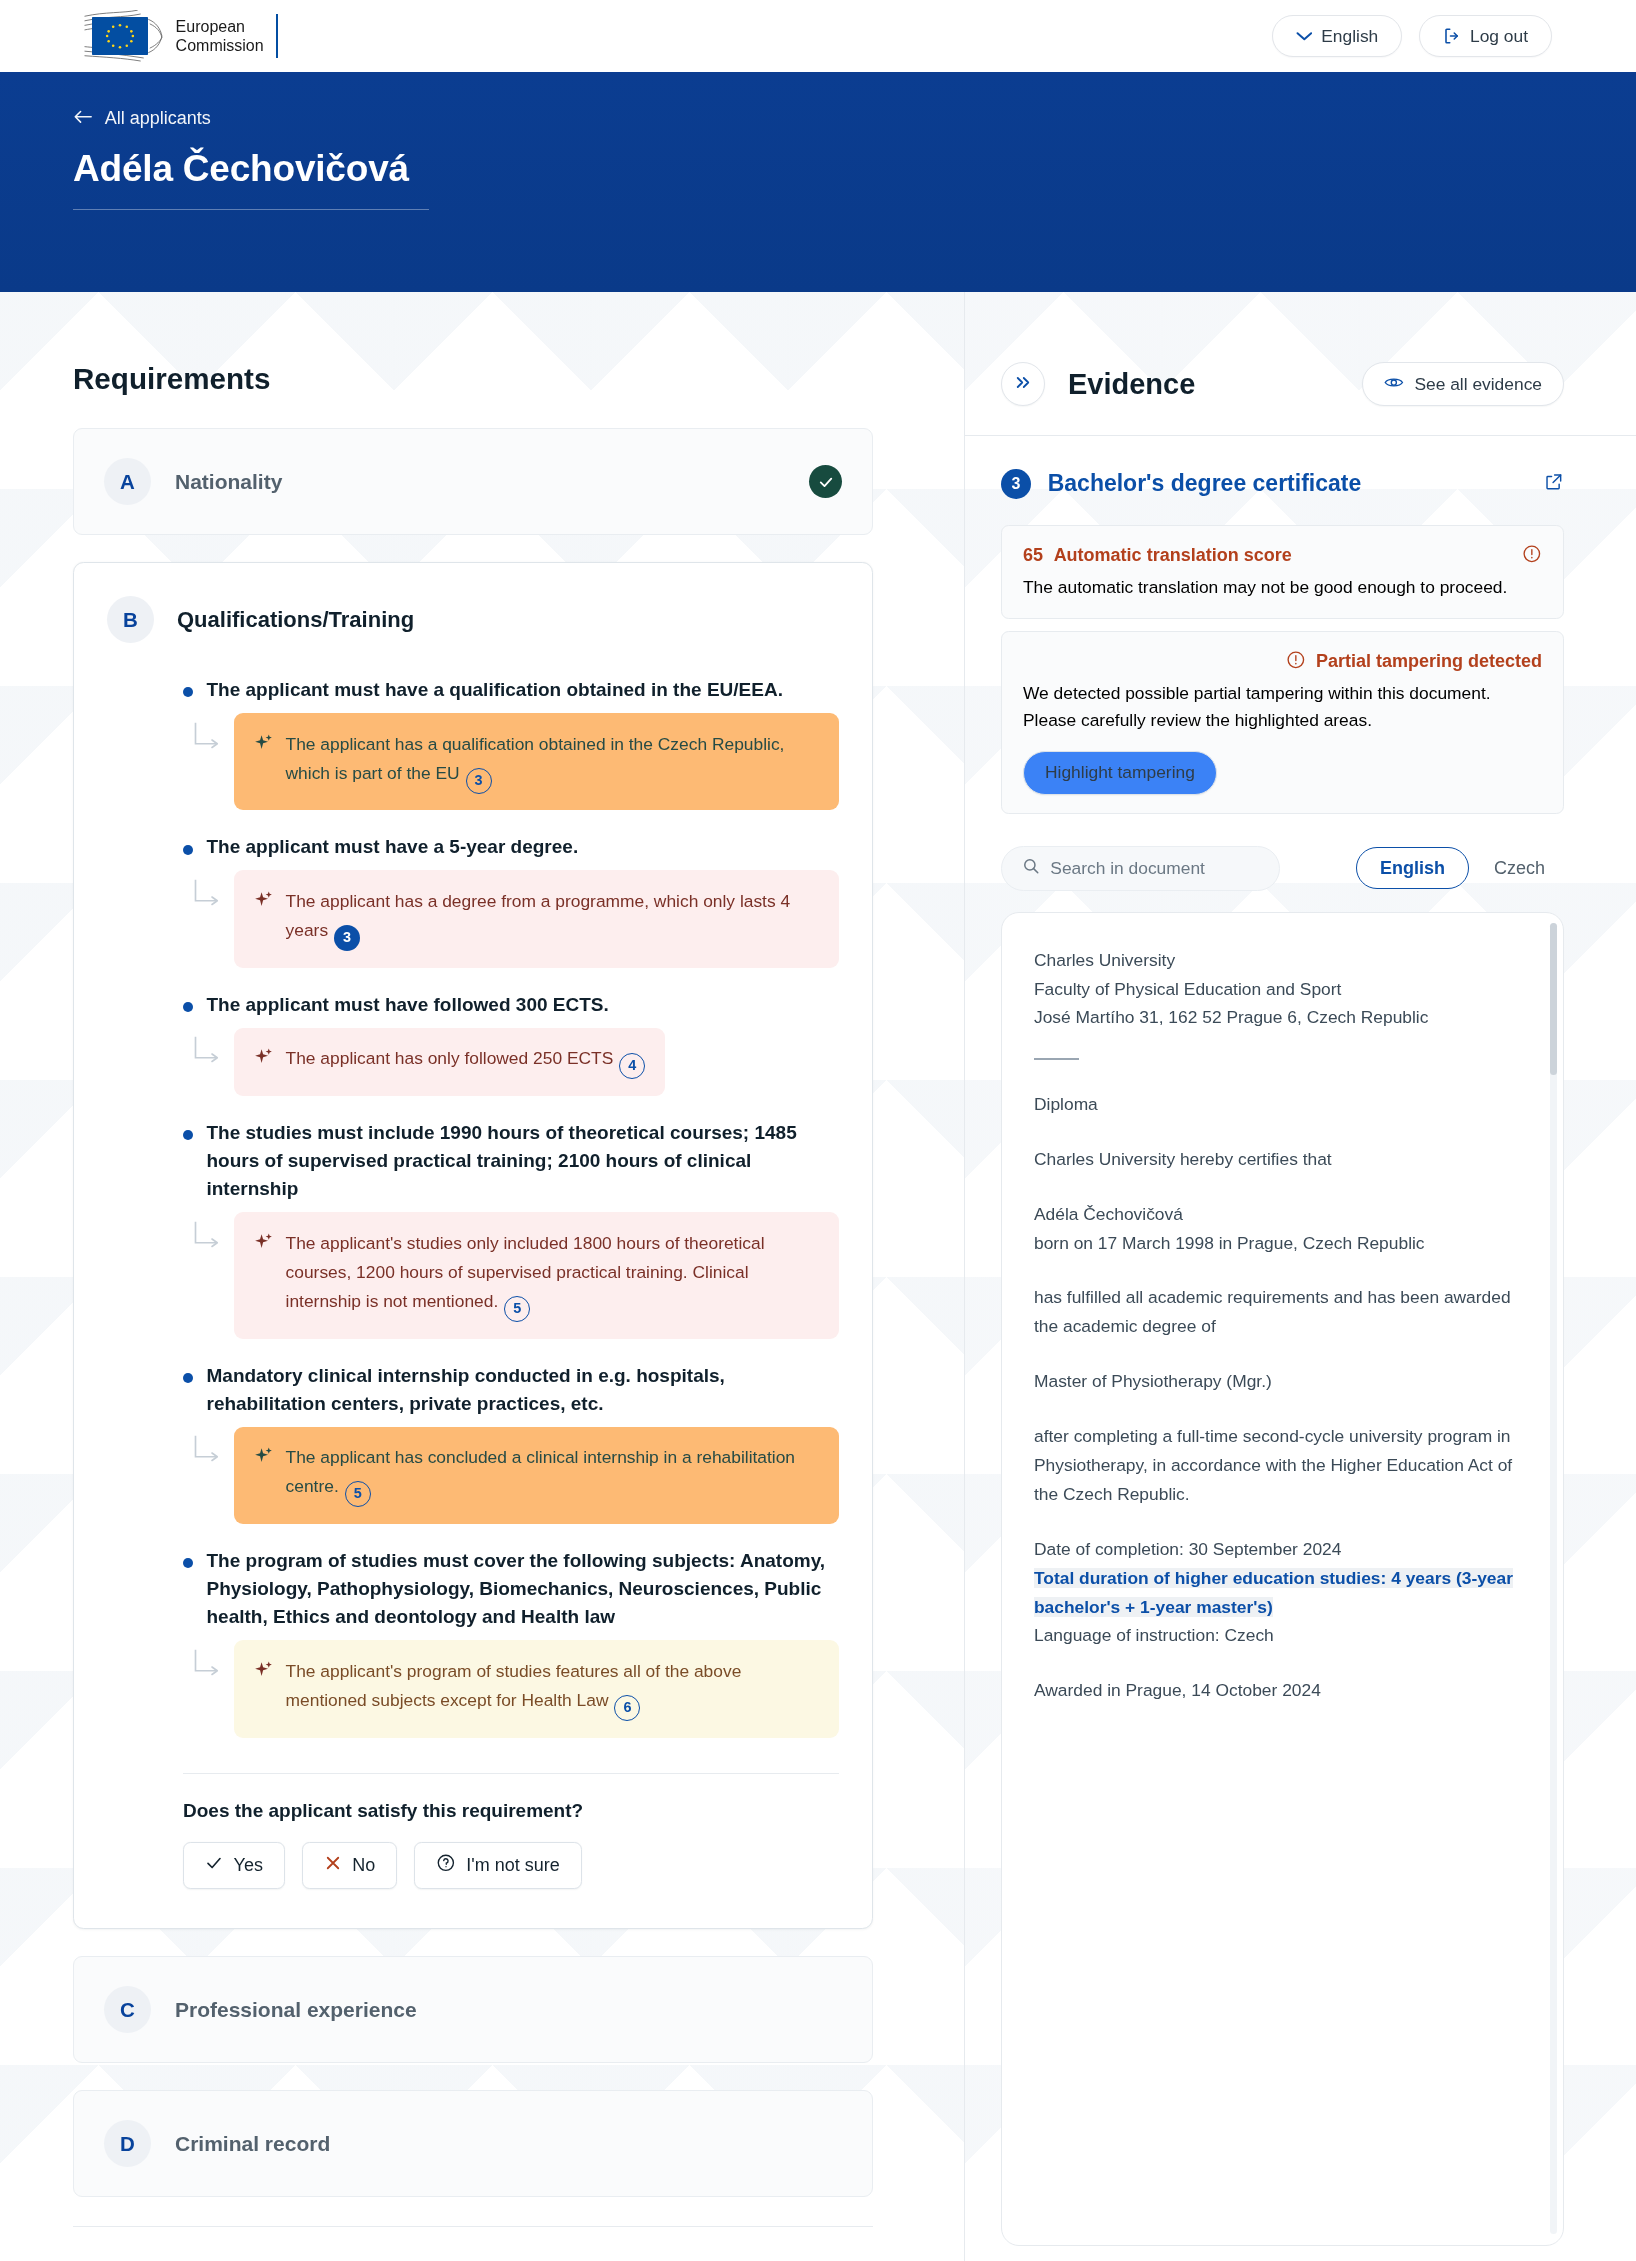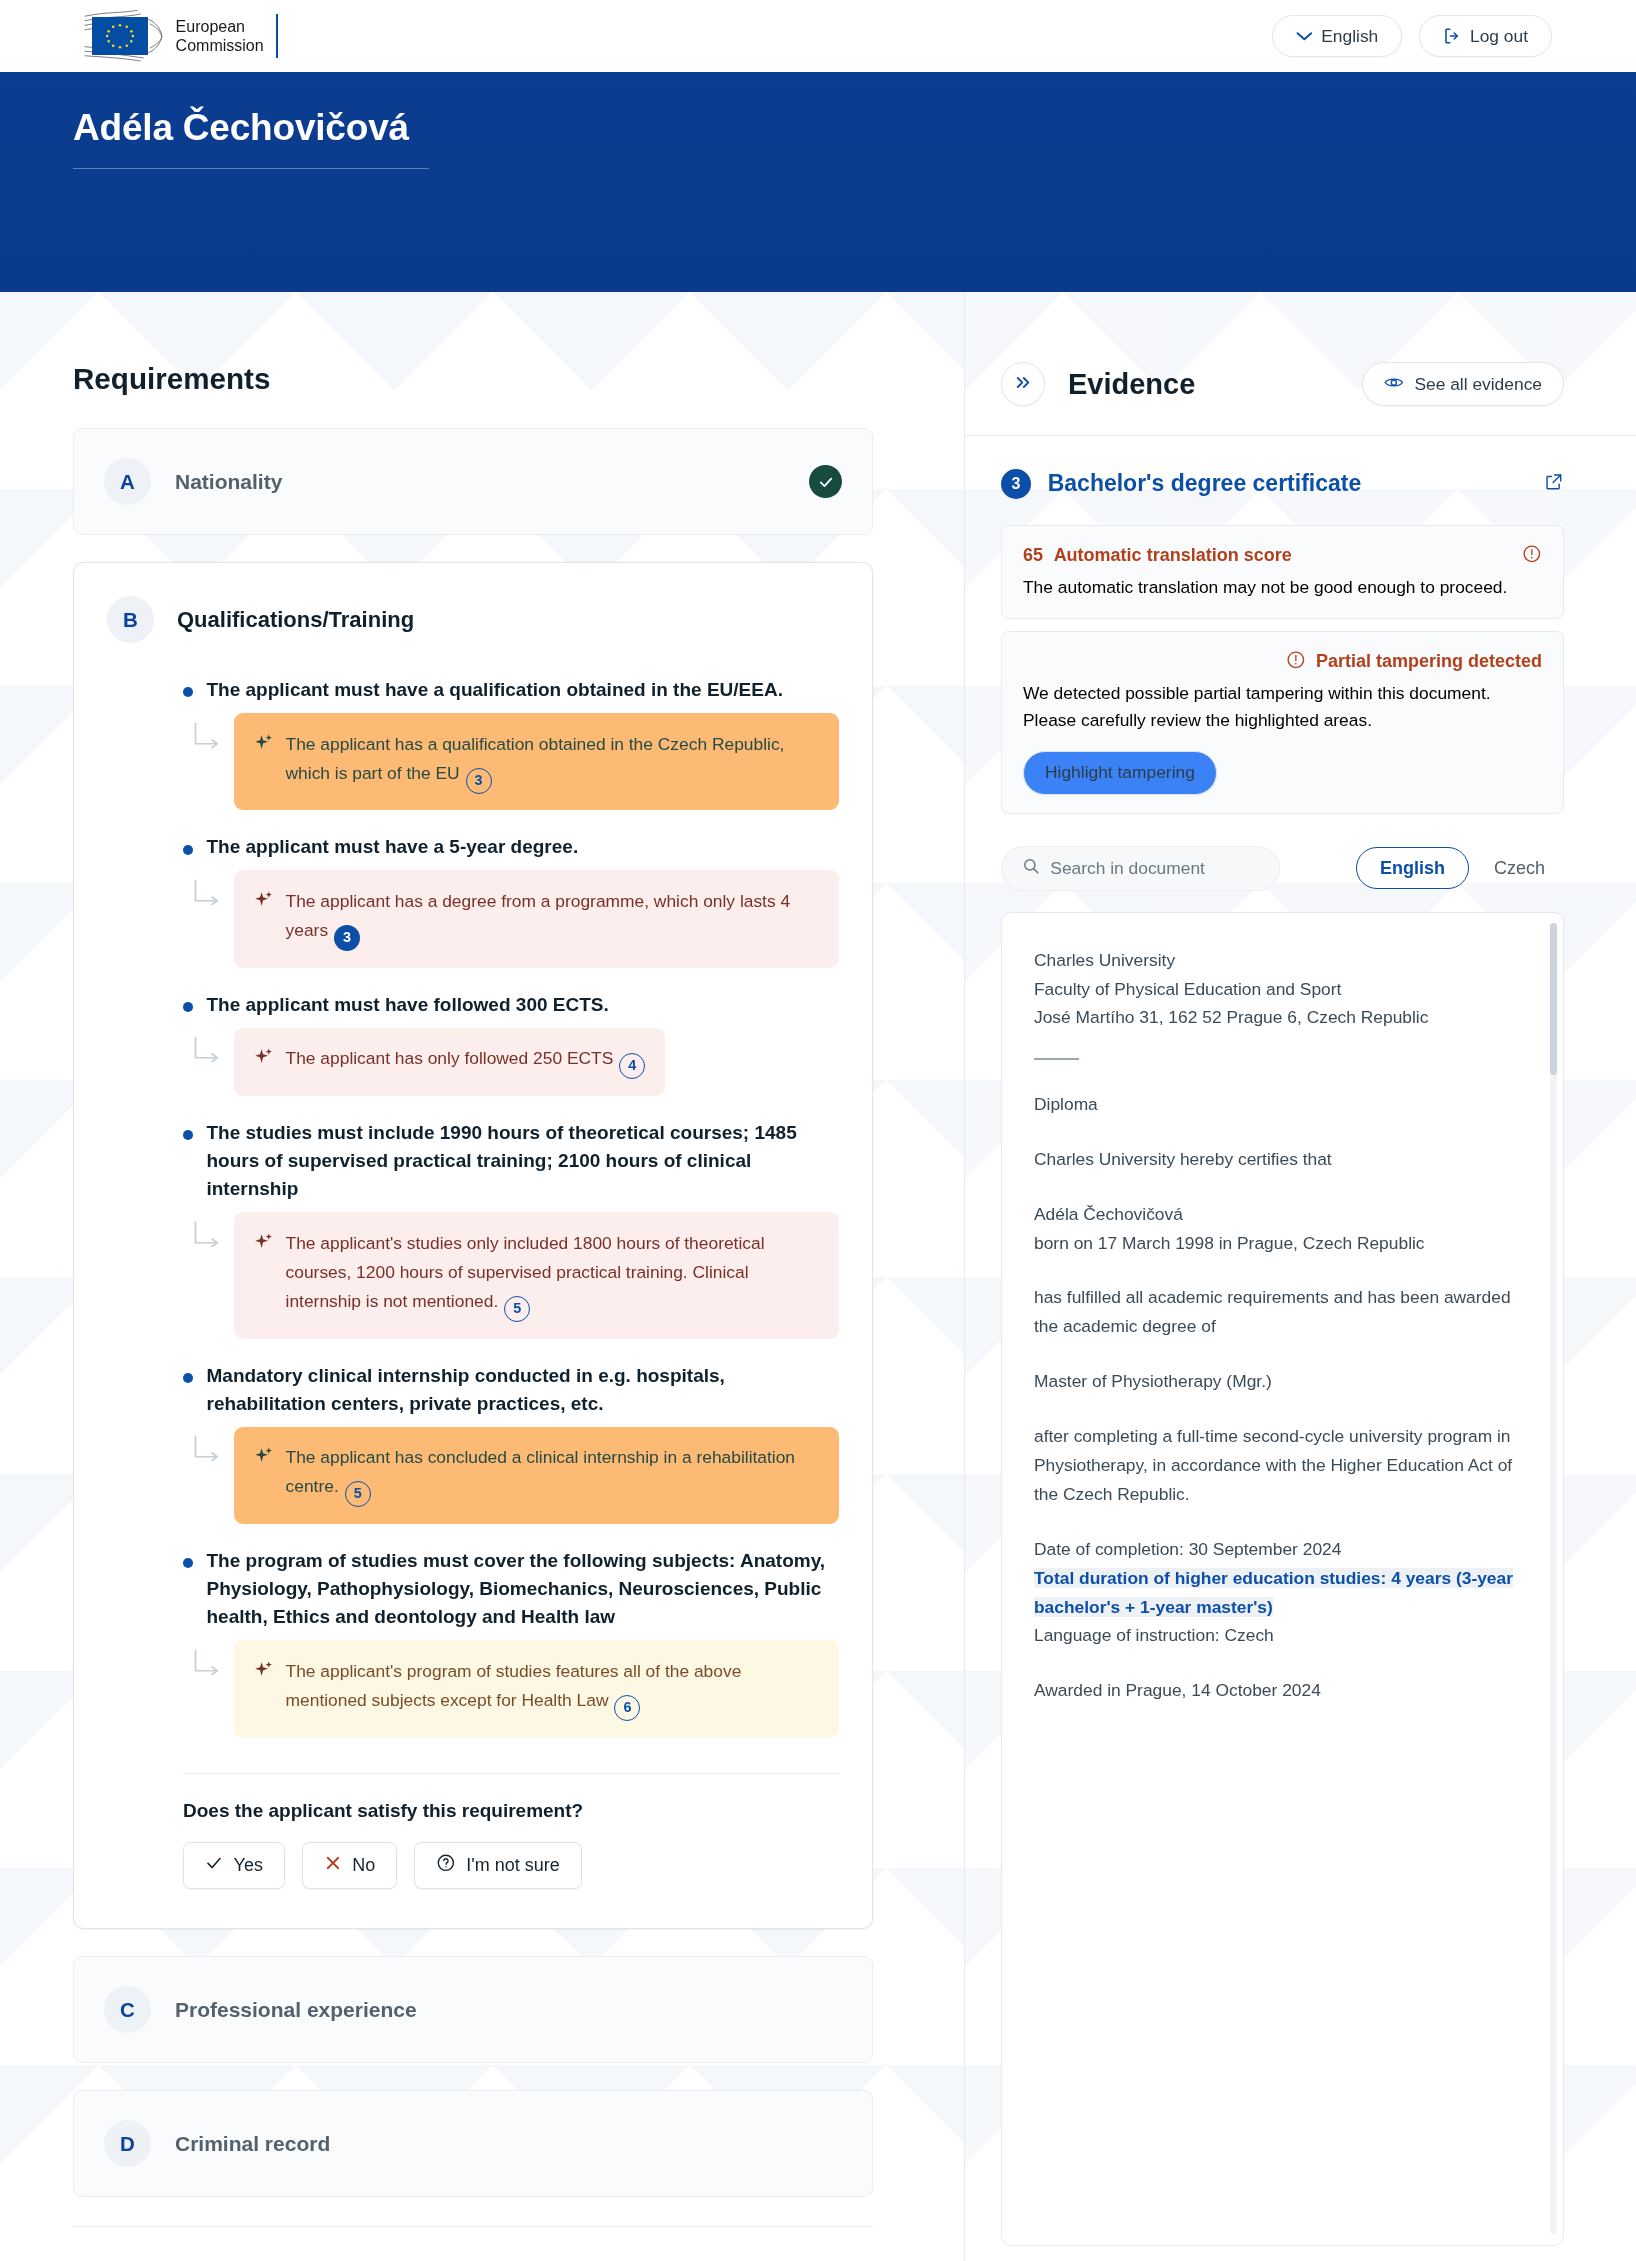--- a/index.html
+++ b/index.html
@@ -193,21 +193,21 @@
   .lang-on{
     height:42px;padding:0 23px;border-radius:21px;border:1.5px solid #0b4fa8;color:#0b4fa8;
     font-size:18px;font-weight:700;display:flex;align-items:center;background:#fff;
   }
   .lang-off{
     height:42px;padding:0 18px;border-radius:21px;border:1.5px solid transparent;color:#53616d;
     font-size:18px;display:flex;align-items:center;background:transparent;
   }
 
   .doc-view{
-    border:0.8px solid #e6eaee;border-radius:10px;background:#fff;padding:33px 35px 45px 32px;
+    border:0.8px solid #e6eaee;border-radius:18px;background:#fff;padding:33px 35px 45px 32px;
     position:relative;min-height:1334px;
   }
   .doc-p{ font-size:17.4px;line-height:1.66;color:#3b4a57;margin-bottom:26px;white-space:pre-line; }
   .doc-p.tight{ margin-bottom:0; }
   .doc-hr{ width:45px;height:1.5px;background:#9aa6b2;margin:26px 0 30px 0; }
   .hl{ background:#eef1f4;color:#0b4fa8;font-weight:700; }
   .scrollbar{
     position:absolute;right:6px;top:10.6px;width:6.8px;height:152px;border-radius:3.8px;background:#ccd3da;
   }
   .scrolltrack{ position:absolute;right:6px;top:10.6px;width:6.8px;bottom:10.6px;border-radius:3.8px;background:#f1f4f7; }
@@ -277,20 +277,28 @@
             <path d="M15 8 l4 4 -4 4"></path>
               <path d="M19 12 H10"></path>
           </svg>
         </span>
         <span>Log out</span>
       </div>
     </div>
   </div>
 
   <div class="hero">
+    <div class="back">
+      <span>
+        <svg width="19.7" height="13.6" viewBox="0 0 26 18">
+            <path d="M24 9 H3 M10 2 L3 9 L10 16" stroke="#fff" stroke-width="2.1" fill="none" stroke-linecap="round" stroke-linejoin="round"></path>
+          </svg>
+      </span>
+      <span>All applicants</span>
+    </div>
     <h1>Adéla Čechovičová</h1>
     <div class="rule"></div>
   </div>
 
   <div class="body-split">
 
     <div class="left-pane">
       <div class="left-inner">
         <h2 class="section-title">Requirements</h2>
 

